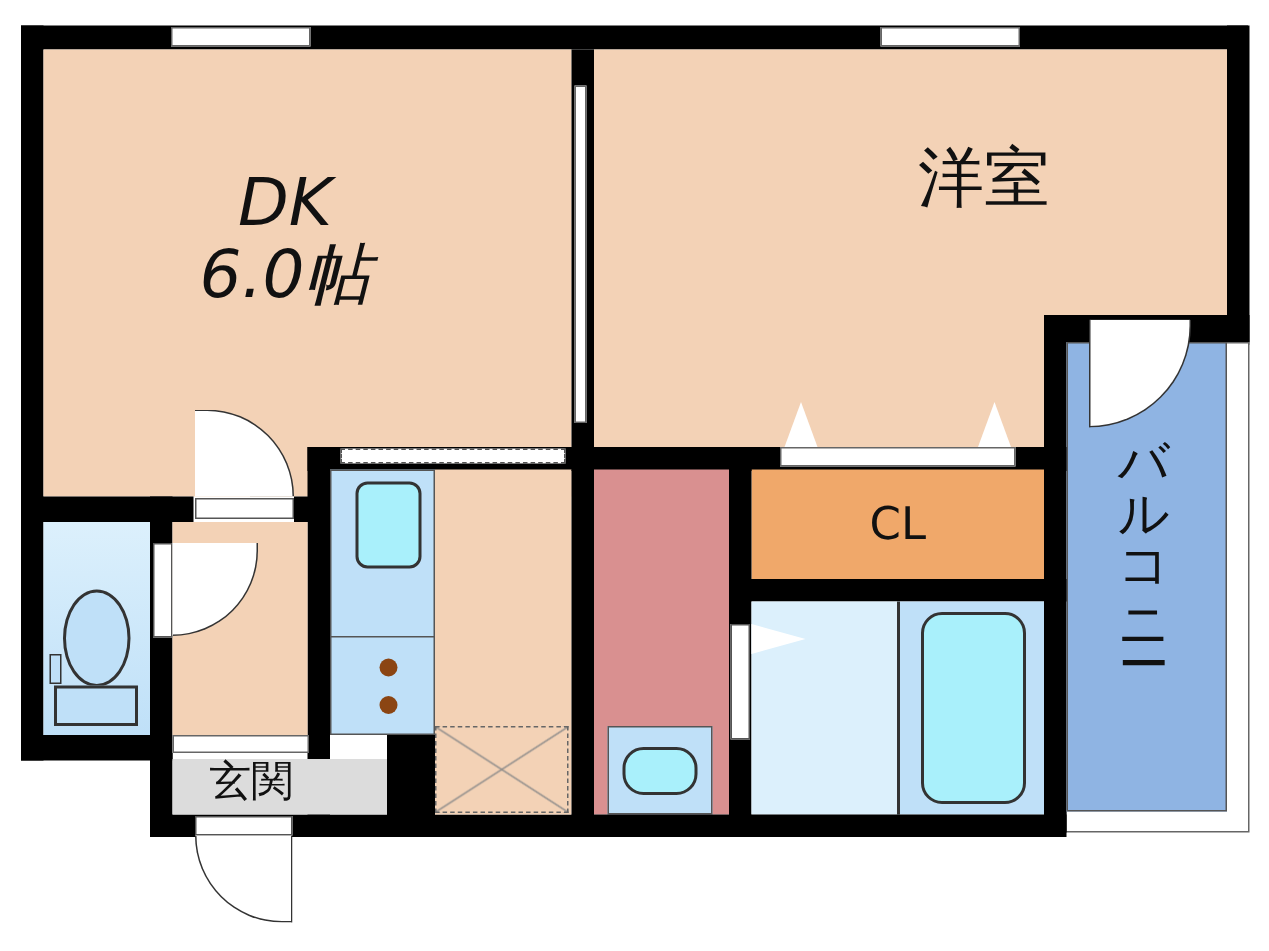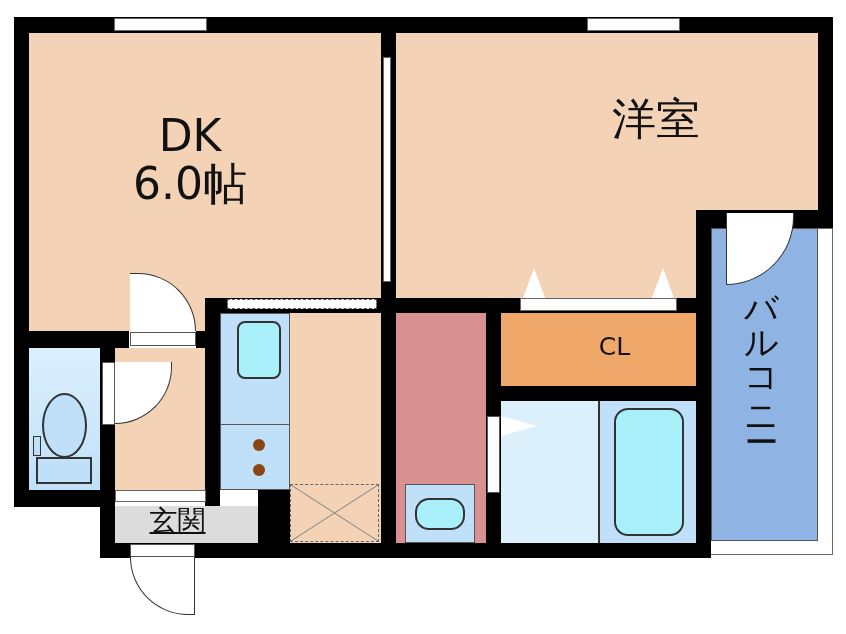--- a/index.html
+++ b/index.html
@@ -12,21 +12,21 @@
   .door{background:#fff;}
 </style>
 </head>
 <body>
 
 <div class="abs wall" style="left:14px;top:17px;width:818px;height:16px;"></div>
 <div class="abs wall" style="left:14px;top:17px;width:15px;height:490px;"></div>
 <div class="abs wall" style="left:818px;top:17px;width:15px;height:212px;"></div>
 
 <div class="abs room" style="left:29px;top:33px;width:352px;height:298px;"></div>
-<div class="abs lbl" style="left:110px;top:112px;width:160px;font-size:44px;">
+<div class="abs lbl" style="left:110px;top:112px;width:160px;font-size:44px;font-style:italic;">
   <div>DK</div>
   <div>6.0帖</div>
 </div>
 <div class="abs win" style="left:114px;top:18px;width:93px;height:13px;"></div>
 
 <div class="abs wall" style="left:381px;top:33px;width:15px;height:280px;"></div>
 <div class="abs win" style="left:383px;top:57px;width:8px;height:225px;"></div>
 
 <div class="abs room" style="left:396px;top:33px;width:422px;height:265px;"></div>
 <div class="abs wall" style="left:696px;top:210px;width:137px;height:20px;"></div>
@@ -37,21 +37,21 @@
 
 <div class="abs" style="left:710px;top:228px;width:123px;height:327px;background:#fff;border:1px solid #666;"></div>
 <div class="abs wall" style="left:696px;top:210px;width:15px;height:345px;"></div>
 <div class="abs" style="left:711px;top:228px;width:107px;height:313px;background:#8fb4e3;border:1px solid #555;"></div>
 <div class="abs door" style="left:726px;top:213px;width:68px;height:72px;border-bottom-right-radius:68px;border:1px solid #333;border-top:none;"></div>
 <div class="abs lbl" style="left:740px;top:270px;width:40px;font-size:34px;writing-mode:vertical-rl;">バルコニー</div>
 
 <div class="abs wall" style="left:205px;top:298px;width:506px;height:16px;"></div>
 
 <div class="abs" style="left:501px;top:313px;width:195px;height:73px;background:#f0a86a;"></div>
-<div class="abs lbl" style="left:501px;top:333px;width:195px;font-size:25px;margin-left:16px;">CL</div>
+<div class="abs lbl" style="left:501px;top:333px;width:195px;font-size:30px;">CL</div>
 <div class="abs win" style="left:520px;top:298px;width:157px;height:13px;"></div>
 <div class="abs" style="left:523px;top:268px;width:0;height:0;border-left:11px solid transparent;border-right:11px solid transparent;border-bottom:30px solid #fff;"></div>
 <div class="abs" style="left:652px;top:268px;width:0;height:0;border-left:11px solid transparent;border-right:11px solid transparent;border-bottom:30px solid #fff;"></div>
 
 <div class="abs wall" style="left:486px;top:386px;width:225px;height:15px;"></div>
 <div class="abs wall" style="left:486px;top:298px;width:15px;height:257px;"></div>
 
 <div class="abs" style="left:396px;top:313px;width:90px;height:230px;background:#d99090;"></div>
 <div class="abs" style="left:405px;top:484px;width:70px;height:59px;background:#bfe0f8;border:1px solid #555;"></div>
 <div class="abs" style="left:415px;top:498px;width:50px;height:32px;background:#a9f0fb;border:2px solid #333;border-radius:14px;"></div>
@@ -88,16 +88,16 @@
 <div class="abs" style="left:33px;top:436px;width:8px;height:20px;background:#bfe0f8;border:1px solid #333;"></div>
 
 <div class="abs room" style="left:115px;top:348px;width:90px;height:142px;"></div>
 <div class="abs door" style="left:102px;top:362px;width:13px;height:63px;border:1px solid #555;"></div>
 <div class="abs door" style="left:115px;top:362px;width:57px;height:62px;border-bottom-right-radius:57px;border:1px solid #333;border-left:none;border-top:none;"></div>
 <div class="abs door" style="left:130px;top:273px;width:66px;height:58px;border-top-right-radius:66px;border:1px solid #333;border-left:none;border-bottom:none;"></div>
 <div class="abs door" style="left:130px;top:332px;width:66px;height:14px;border:1px solid #555;"></div>
 
 <div class="abs win" style="left:115px;top:490px;width:91px;height:12px;"></div>
 <div class="abs" style="left:115px;top:506px;width:143px;height:37px;background:#dcdcdc;"></div>
-<div class="abs lbl" style="left:125px;top:506px;width:105px;font-size:28px;text-decoration:underline;">玄関</div>
+<div class="abs lbl" style="left:115px;top:506px;width:105px;font-size:28px;">玄関</div>
 <div class="abs wall" style="left:258px;top:490px;width:32px;height:68px;"></div>
 <div class="abs door" style="left:130px;top:544px;width:65px;height:13px;border:1px solid #555;"></div>
 <div class="abs door" style="left:130px;top:557px;width:65px;height:58px;border-bottom-left-radius:65px;border:1px solid #333;border-top:none;"></div>
 
 </body></html>

